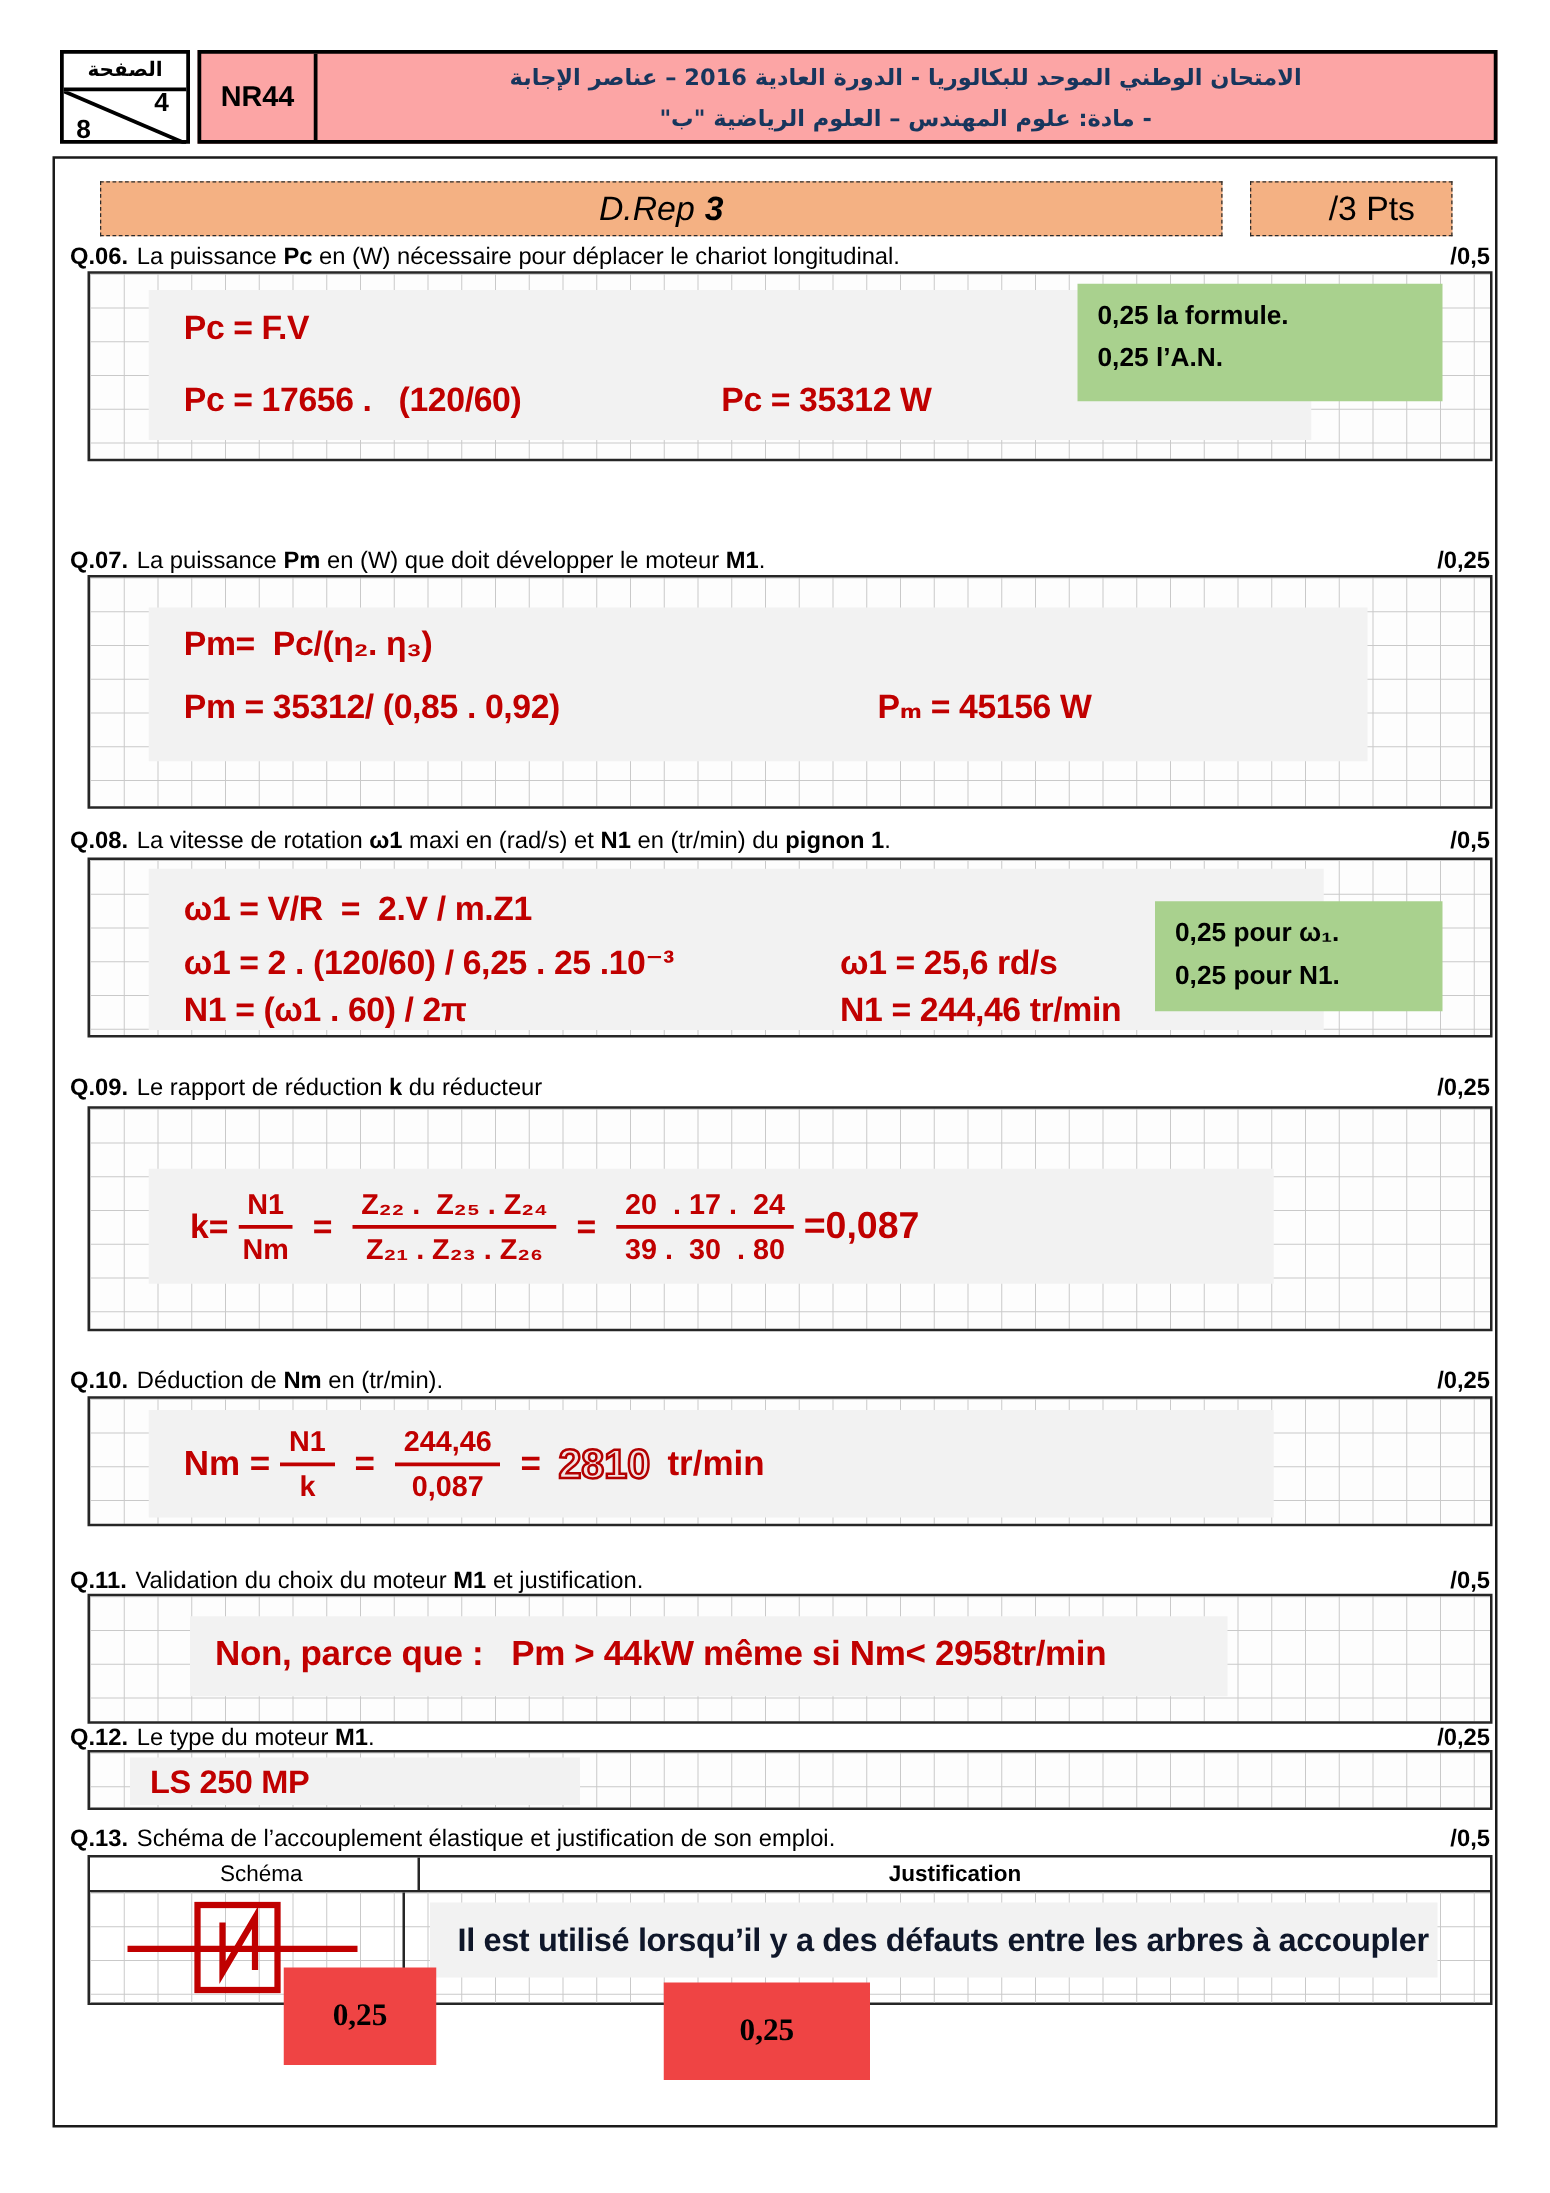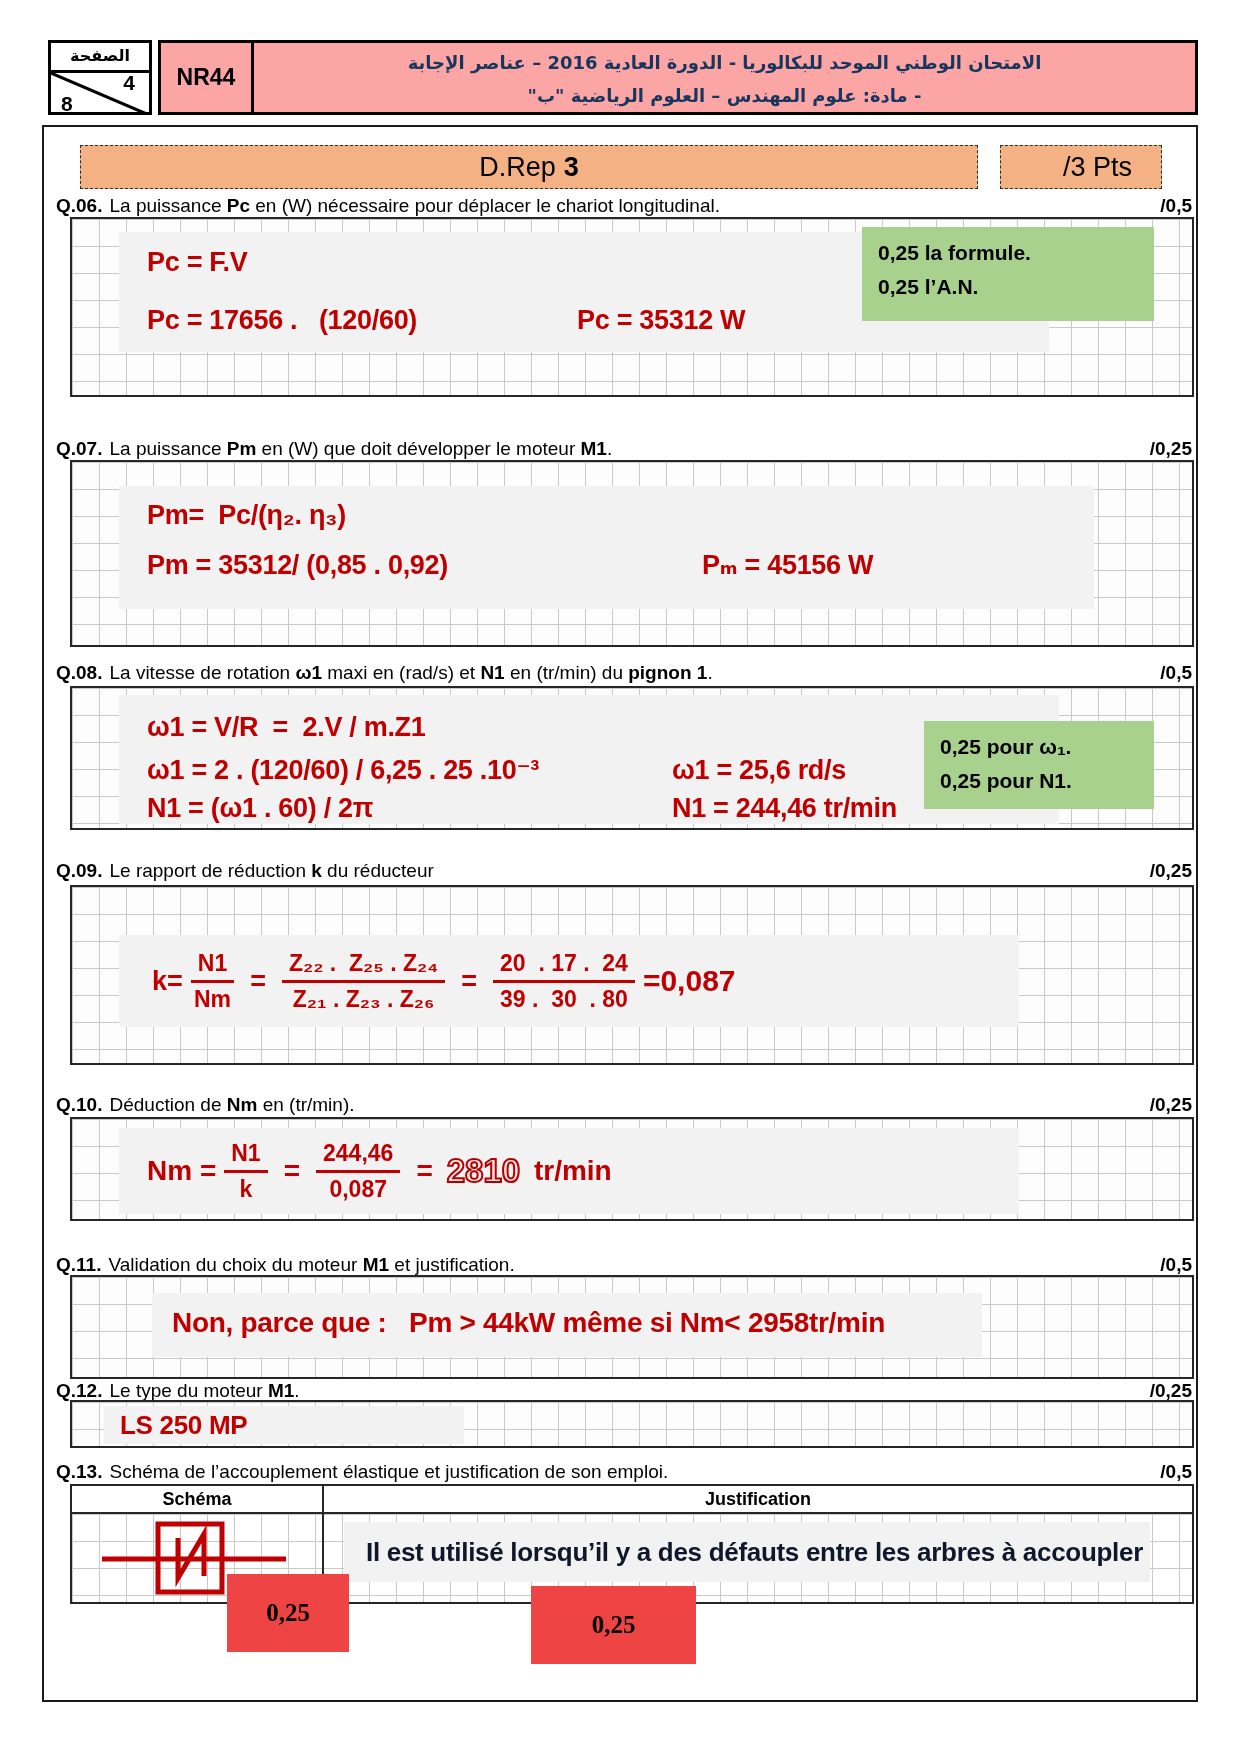--- a/index.html
+++ b/index.html
@@ -23,21 +23,21 @@
              font-weight:bold;font-size:18px;line-height:33px;padding-top:3px;box-sizing:border-box;}
 
   
   .main{position:absolute;left:42px;top:125px;width:1156px;height:1577px;
         border:2px solid #1a1a1a;box-sizing:border-box;background:#fff;}
 
   
   .banner{position:absolute;left:36px;top:18px;width:1082px;height:44px;display:flex;}
   .banner-cell{background:#F4B183;border:1px dashed #2b2b2b;box-sizing:border-box;
                display:flex;align-items:center;justify-content:center;font-size:27px;}
-  .banner-main{width:968px;}
+  .banner-main{width:968px;font-style:italic;}
   .banner-pts{width:172px;margin-left:22px;padding-left:33px;}
   .banner-main b{margin-left:8px;}
 
   
   .q-row{position:absolute;left:12px;width:1136px;height:24px;font-size:19px;white-space:nowrap;}
   .q-num{font-weight:bold;margin-right:7px;}
   .q-b{font-weight:bold;}
   .q-pts{position:absolute;right:0;top:0;font-weight:bold;font-size:19px;}
 
   
@@ -61,21 +61,21 @@
   .frac-sm{font-size:23px;}
   .eq{margin:0 8px;}
   .result-big{font-size:30px;}
   .outline-num{font-size:33px;color:#f3e3e3;-webkit-text-stroke:2px #b30000;margin:0 6px;}
 
   
   .t13{position:absolute;left:26px;top:1357px;width:1124px;height:120px;
        border:2px solid #262626;box-sizing:border-box;background:#fff;}
   .t13-header{display:flex;height:26px;border-bottom:2px solid #262626;}
   .t13-h1{width:252px;border-right:2px solid #262626;box-sizing:border-box;
-          display:flex;align-items:center;justify-content:center;font-weight:bold;font-size:18px;}
+          display:flex;align-items:center;justify-content:center;font-weight:normal;font-size:18px;margin-left:12px;}
   .t13-h2{flex:1;display:flex;align-items:center;justify-content:center;font-weight:bold;font-size:18px;}
   .t13-body{display:flex;height:88px;
         background-image:linear-gradient(to right,#c9c9c9 1px,transparent 1px),
                          linear-gradient(to bottom,#c9c9c9 1px,transparent 1px);
         background-size:27px 27px;}
   .t13-c1{width:252px;border-right:2px solid #262626;box-sizing:border-box;position:relative;}
   .t13-c2{flex:1;position:relative;}
   .schema-svg{position:absolute;left:28px;top:4px;}
   .just-panel{position:absolute;left:20px;top:8px;width:806px;height:60px;background:#F2F2F2;
               display:flex;align-items:center;}
@@ -115,21 +115,21 @@
         <span>D.Rep</span>
         <b>3</b>
       </div>
       <div class="banner-cell banner-pts">/3 Pts</div>
     </div>
 
     <div class="q-row" style="top:68px;">
       <span class="q-num">Q.06.</span><span>La puissance </span><span class="q-b">Pc</span><span> en (W) nécessaire pour déplacer le chariot longitudinal.</span>
       <span class="q-pts">/0,5</span>
     </div>
-    <div class="abox" style="top:90px;height:180px;">
+    <div class="abox" style="top:90px;height:152px;">
       <div class="panel" style="left:47px;top:13px;width:930px;height:120px;"></div>
       <div class="ans" style="left:75px;top:28px;">Pc = F.V</div>
       <div class="ans" style="left:75px;top:86px;">Pc = 17656 .   (120/60)</div>
       <div class="ans" style="left:505px;top:86px;">Pc = 35312 W</div>
       <div class="note" style="left:790px;top:8px;width:292px;height:94px;">
         <div>0,25 la formule.</div>
         <div>0,25 l’A.N.</div>
       </div>
     </div>
 

